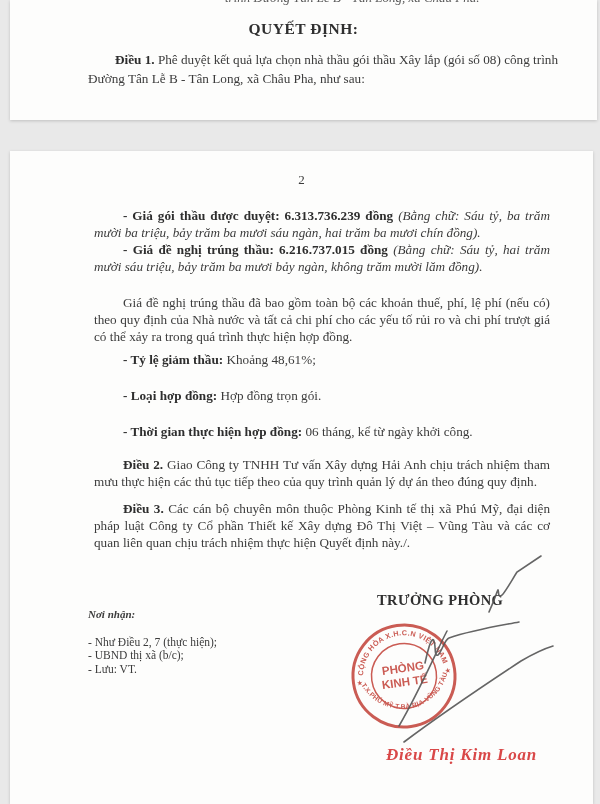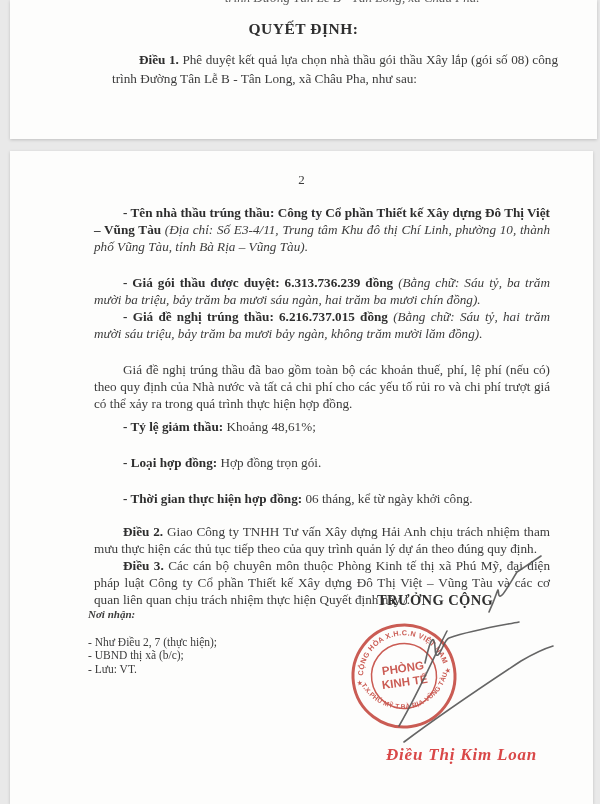--- a/index.html
+++ b/index.html
@@ -9,44 +9,44 @@
     font-family:"Liberation Serif","DejaVu Serif",serif;
     color:#3b3b3b;
     position:relative;
     overflow:hidden;
   }
   .page{
     position:absolute;
     background:#fdfdfc;
     box-shadow:0 1px 3px rgba(0,0,0,0.18);
   }
-  #page1{left:10px;top:0;width:587px;height:139px;overflow:hidden;}
+  #page1{left:10px;top:0;width:587px;height:120px;overflow:hidden;}
   #page2{left:10px;top:151px;width:583px;height:653px;overflow:hidden;}
 
   .clipped-line{
     position:absolute;top:-10px;left:215px;
     font-style:italic;font-size:13px;color:#5a5a5a;
     white-space:nowrap;line-height:16px;
   }
   .doc-heading{
     margin-top:20px;text-align:center;
     font-weight:700;font-size:15.5px;letter-spacing:.5px;color:#2f2f2f;
   }
-  .p1-body{margin-top:13px;padding:0 39px 0 78px;margin-left:24px;}
+  .p1-body{margin-top:13px;padding:0 39px 0 78px;}
   .para{
     font-size:13.2px;line-height:17px;text-align:justify;
     text-indent:29px;margin:0;
   }
   #page1 .para{line-height:18.5px;text-indent:27px;}
   .b{font-weight:700;color:#2e2e2e;}
   .i{font-style:italic;}
   .pg-num{margin:21px 0 0;text-align:center;font-size:13px;}
   .p2-body{padding:0 43px 0 84px;}
   .mt16{margin-top:16px;} .mt5{margin-top:19px;} .mt4{margin-top:0;}
-  .mt6{margin-top:6px;} .mt19{margin-top:16px;} .mt14{margin-top:0;}
+  .mt6{margin-top:6px;} .mt19{margin-top:16px;} .mt14{margin-top:10px;}
 
   .sig-title{
     position:absolute;left:367px;top:441px;
     font-weight:700;font-size:14.5px;letter-spacing:.4px;color:#2f2f2f;
     white-space:nowrap;
   }
   .recipients{position:absolute;left:78px;top:457px;font-size:11.5px;line-height:13.5px;}
   .recipients .head{font-weight:700;font-style:italic;font-size:11px;margin-bottom:14px;}
 
   .stamp{
@@ -69,40 +69,39 @@
   <div class="doc-heading">QUYẾT ĐỊNH:</div>
   <div class="p1-body">
     <p class="para"><span class="b">Điều 1.</span><span> Phê duyệt kết quả lựa chọn nhà thầu gói thầu Xây lắp (gói số 08) công trình Đường Tân Lễ B - Tân Long, xã Châu Pha, như sau:</span></p>
   </div>
 </div>
 
 <div class="page" id="page2">
   <div class="pg-num">2</div>
 
   <div class="p2-body">
-    <p class="para mt16"><span class="b">- Tên nhà thầu trúng thầu: Công ty Cổ phần Thiết kế Xây dựng Đô Thị Việt – Vũng Tàu </span><span class="i">(Địa chỉ: Số E3-4/11, Trung tâm Khu đô thị Chí Linh, phường 10, thành phố Vũng Tàu, tỉnh Bà Rịa – Vũng Tàu).</span></p>
 
     <p class="para mt5"><span class="b">- Giá gói thầu được duyệt: 6.313.736.239 đồng </span><span class="i">(Bằng chữ: Sáu tỷ, ba trăm mười ba triệu, bảy trăm ba mươi sáu ngàn, hai trăm ba mươi chín đồng).</span></p>
 
     <p class="para mt4"><span class="b">- Giá đề nghị trúng thầu: 6.216.737.015 đồng </span><span class="i">(Bằng chữ: Sáu tỷ, hai trăm mười sáu triệu, bảy trăm ba mươi bảy ngàn, không trăm mười lăm đồng).</span></p>
 
     <p class="para mt5">Giá đề nghị trúng thầu đã bao gồm toàn bộ các khoản thuế, phí, lệ phí (nếu có) theo quy định của Nhà nước và tất cả chi phí cho các yếu tố rủi ro và chi phí trượt giá có thể xảy ra trong quá trình thực hiện hợp đồng.</p>
 
     <p class="para mt6"><span class="b">- Tỷ lệ giảm thầu: </span><span>Khoảng 48,61%;</span></p>
 
     <p class="para mt5"><span class="b">- Loại hợp đồng: </span><span>Hợp đồng trọn gói.</span></p>
 
     <p class="para mt5"><span class="b">- Thời gian thực hiện hợp đồng: </span><span>06 tháng, kể từ ngày khởi công.</span></p>
 
     <p class="para mt19"><span class="b">Điều 2.</span><span> Giao Công ty TNHH Tư vấn Xây dựng Hải Anh chịu trách nhiệm tham mưu thực hiện các thủ tục tiếp theo của quy trình quản lý dự án theo đúng quy định.</span></p>
 
     <p class="para mt14"><span class="b">Điều 3.</span><span> Các cán bộ chuyên môn thuộc Phòng Kinh tế thị xã Phú Mỹ, đại diện pháp luật Công ty Cổ phần Thiết kế Xây dựng Đô Thị Việt – Vũng Tàu và các cơ quan liên quan chịu trách nhiệm thực hiện Quyết định này./.</span></p>
   </div>
 
-  <div class="sig-title">TRƯỞNG CỘNG</div>
+  <div class="sig-title">TRƯỞNG PHÒNG</div>
 
   <div class="recipients">
     <div class="head">Nơi nhận:</div>
     <div>- Như Điều 2, 7 (thực hiện);</div>
     <div>- UBND thị xã (b/c);</div>
     <div>- Lưu: VT.</div>
   </div>
 
   <svg class="stamp" viewBox="0 0 110 110" width="110" height="110">
     <g fill="none" stroke="#c4463d">

